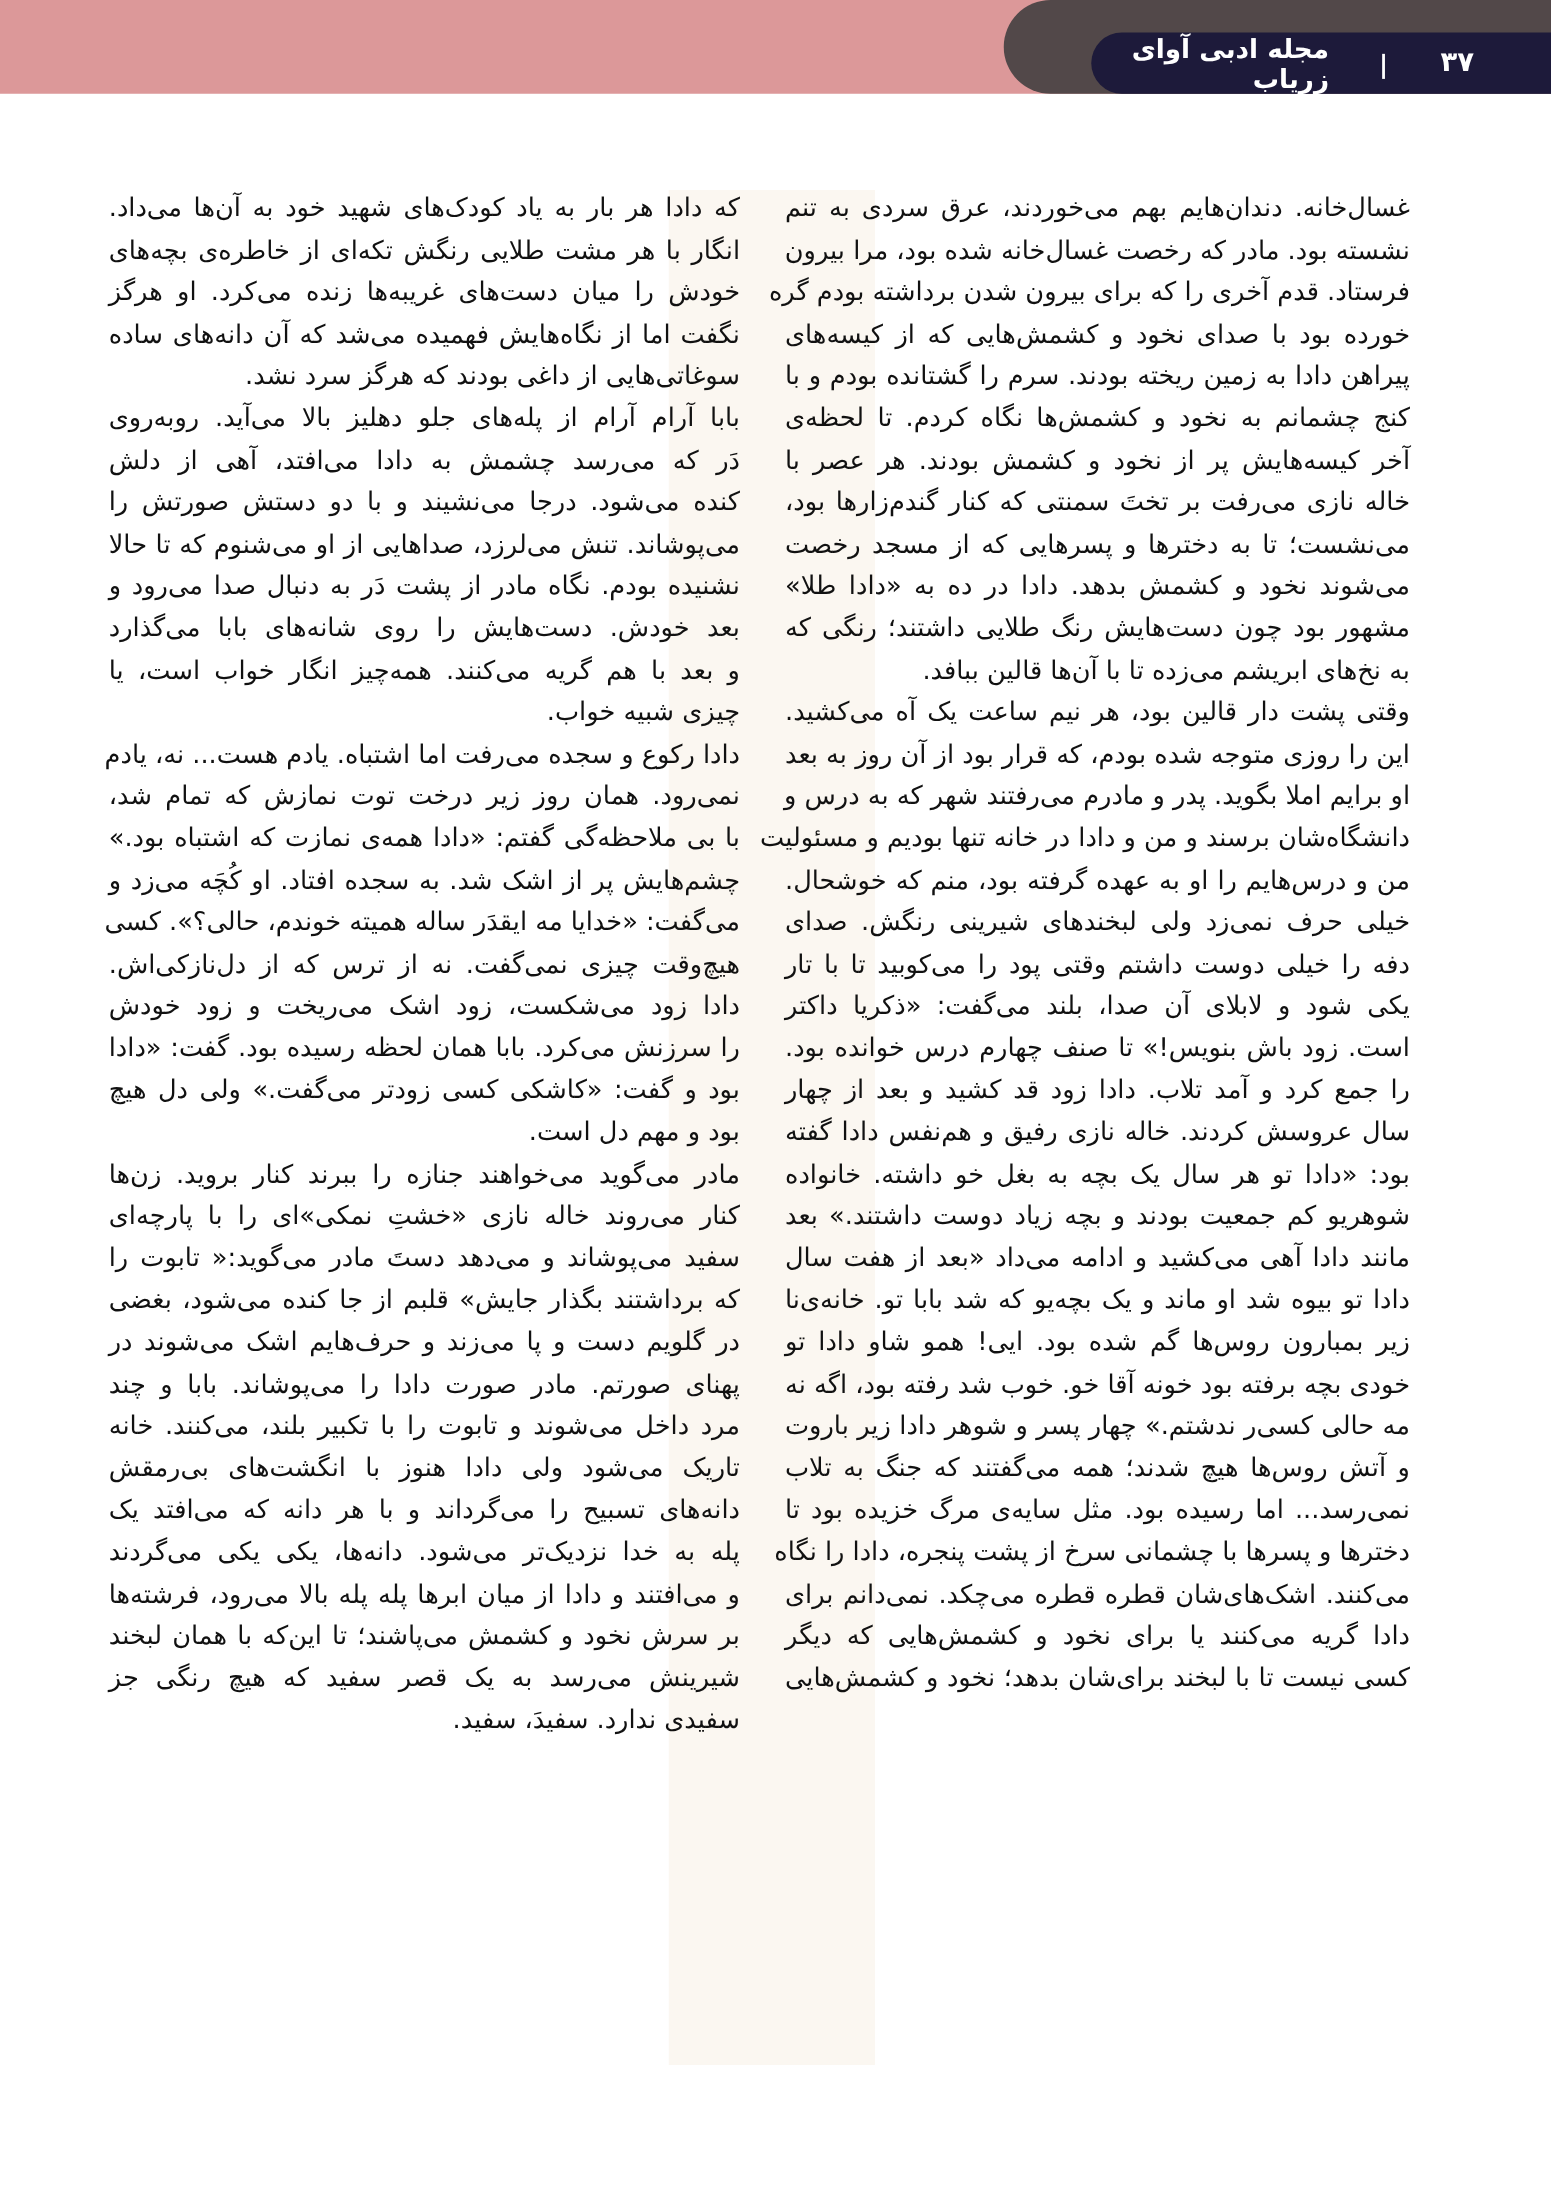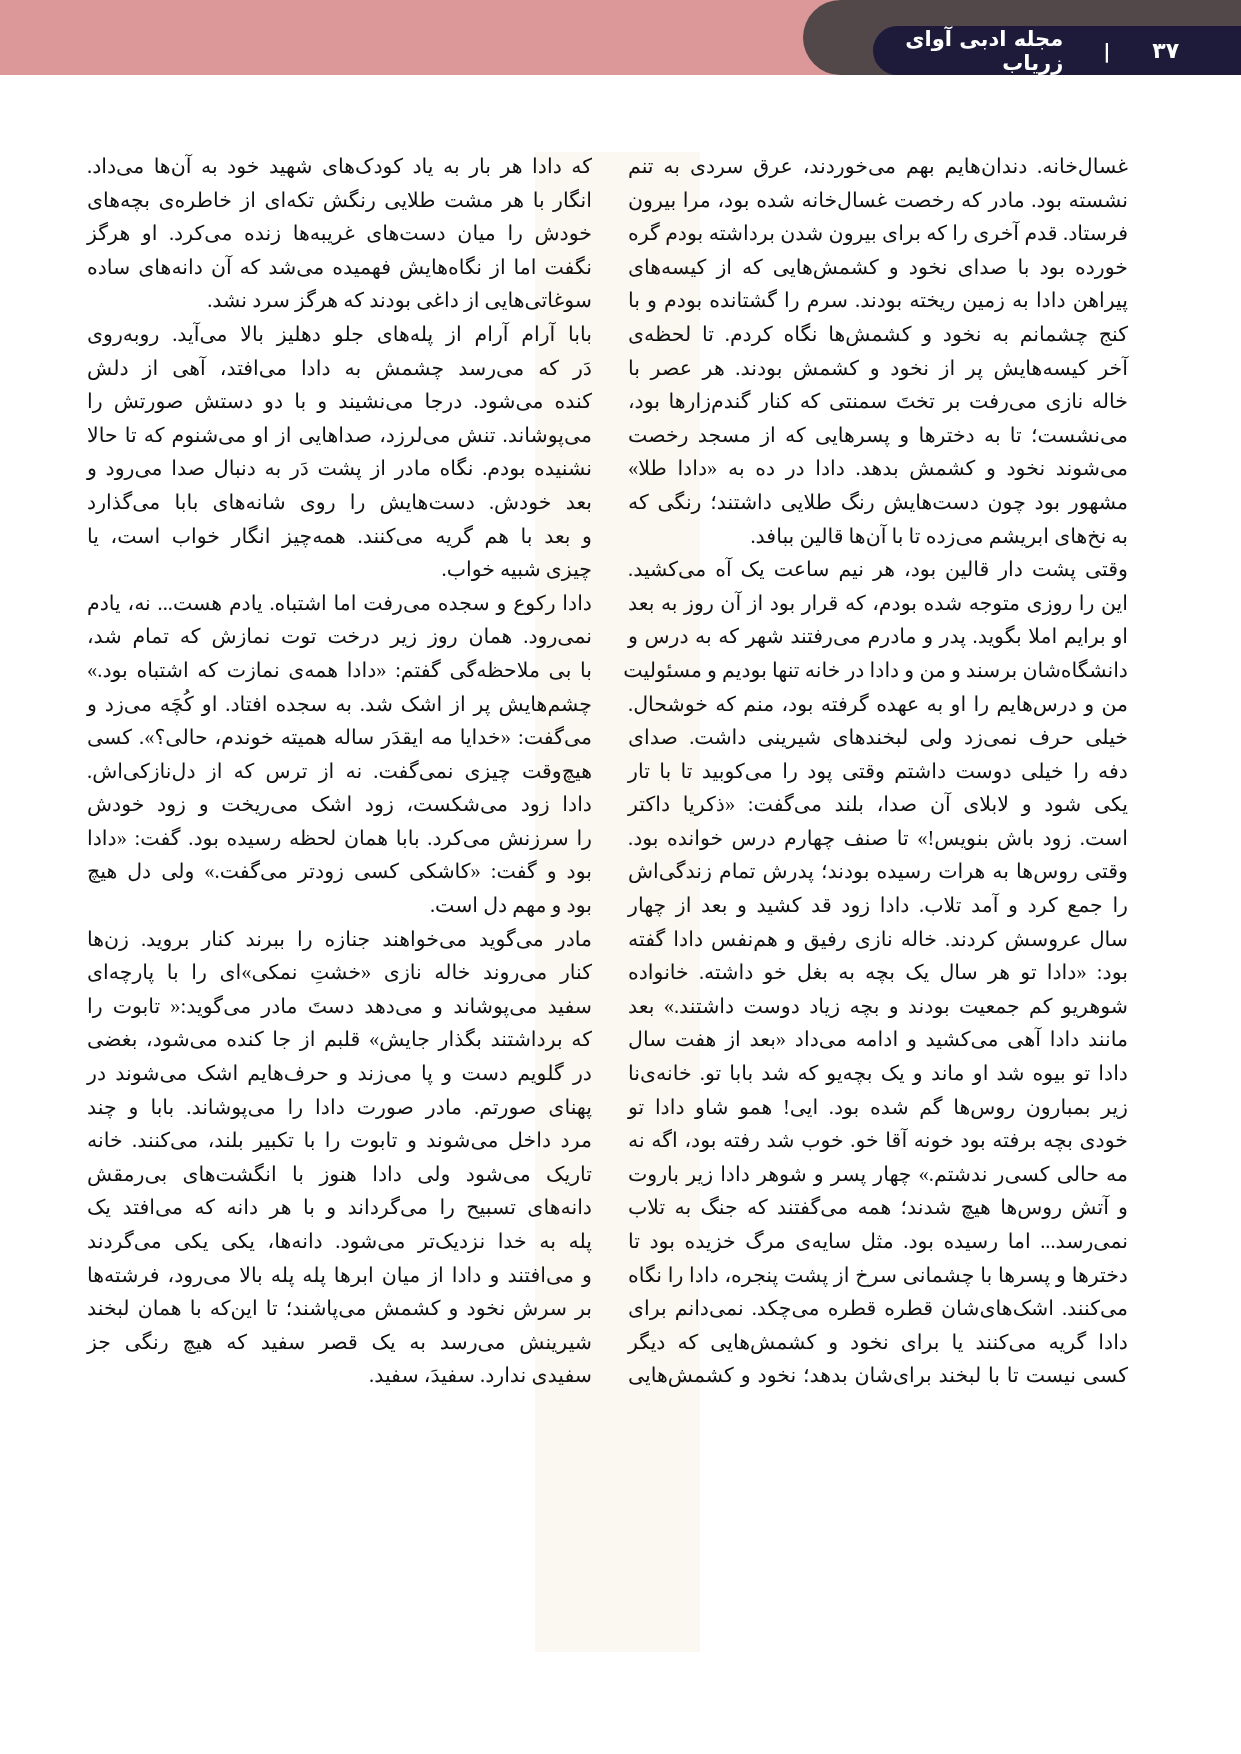--- a/index.html
+++ b/index.html
@@ -41,21 +41,21 @@
   }
   .col.right { left:628px; width:500px; }
   .col.left  { left:87px;  width:505px; }
   .line {
     height:33.6px; line-height:33.6px;
     text-align:justify; text-align-last:justify;
     white-space:nowrap; overflow:visible;
     display:block;
   }
   .line.last { text-align-last:right; }
-  .para { margin:0;font-family:Liberation Serif, serif; }
+  .para { margin:0; }
 </style>
 </head>
 <body>
 
 <div class="top-band"></div>
 <div class="header-shape"></div>
 <div class="header-pill">
   <span class="page-num">۳۷</span>
   <span class="sep">|</span>
   <span class="mag-title">مجله ادبی آوای زریاب</span>
@@ -77,25 +77,24 @@
       <span class="line">می‌شوند نخود و کشمش بدهد. دادا در ده به «دادا طلا»</span>
       <span class="line">مشهور بود چون دست‌هایش رنگ طلایی داشتند؛ رنگی که</span>
       <span class="line last">به نخ‌های ابریشم می‌زده تا با آن‌ها قالین ببافد.</span>
     </div>
     <div class="para">
       <span class="line">وقتی پشت دار قالین بود، هر نیم ساعت یک آه می‌کشید.</span>
       <span class="line">این را روزی متوجه شده بودم، که قرار بود از آن روز به بعد</span>
       <span class="line">او برایم املا بگوید. پدر و مادرم می‌رفتند شهر که به درس و</span>
       <span class="line">دانشگاه‌شان برسند و من و دادا در خانه تنها بودیم و مسئولیت</span>
       <span class="line">من و درس‌هایم را او به عهده گرفته بود، منم که خوشحال.</span>
-      <span class="line">خیلی حرف نمی‌زد ولی لبخندهای شیرینی داشت. صدای</span>
+      <span class="line">خیلی حرف نمی‌زد ولی لبخندهای شیرینی رنگش. صدای</span>
       <span class="line">دفه را خیلی دوست داشتم وقتی پود را می‌کوبید تا با تار</span>
       <span class="line">یکی شود و لابلای آن صدا، بلند می‌گفت: «ذکریا داکتر</span>
       <span class="line">است. زود باش بنویس!» تا صنف چهارم درس خوانده بود.</span>
-      <span class="line">وقتی روس‌ها به هرات رسیده بودند؛ پدرش تمام زندگی‌اش</span>
       <span class="line">را جمع کرد و آمد تلاب. دادا زود قد کشید و بعد از چهار</span>
       <span class="line">سال عروسش کردند. خاله نازی رفیق و هم‌نفس دادا گفته</span>
       <span class="line">بود: «دادا تو هر سال یک بچه به بغل خو داشته. خانواده</span>
       <span class="line">شوهریو کم جمعیت بودند و بچه زیاد دوست داشتند.» بعد</span>
       <span class="line">مانند دادا آهی می‌کشید و ادامه می‌داد «بعد از هفت سال</span>
       <span class="line">دادا تو بیوه شد او ماند و یک بچه‌یو که شد بابا تو. خانه‌ی‌نا</span>
       <span class="line">زیر بمبارون روس‌ها گم شده بود. ایی! همو شاو دادا تو</span>
       <span class="line">خودی بچه برفته بود خونه آقا خو. خوب شد رفته بود، اگه نه</span>
       <span class="line">مه حالی کسی‌ر ندشتم.» چهار پسر و شوهر دادا زیر باروت</span>
       <span class="line">و آتش روس‌ها هیچ شدند؛ همه می‌گفتند که جنگ به تلاب</span>

